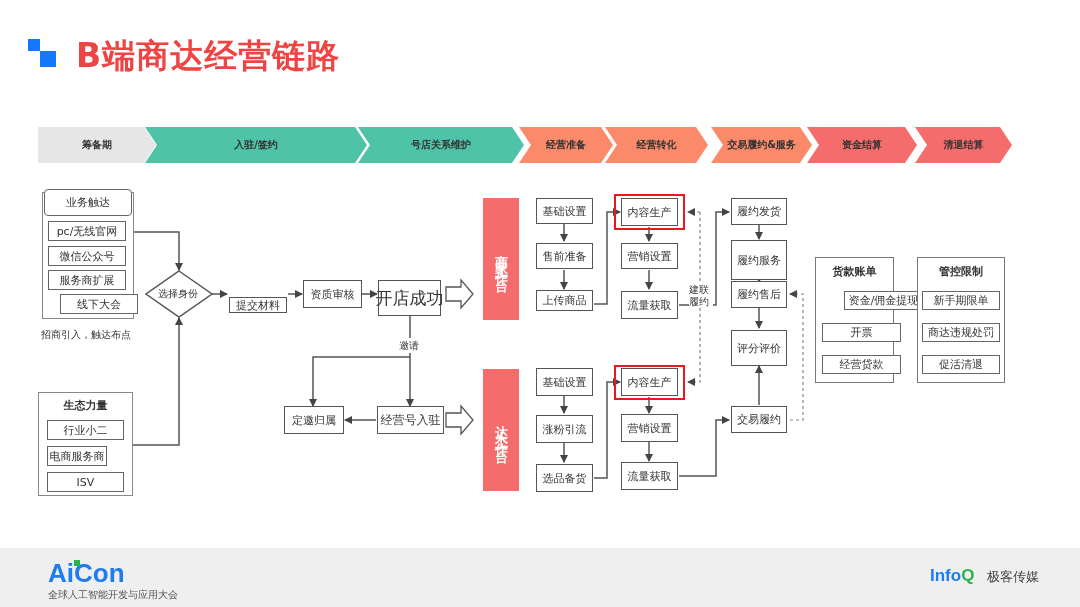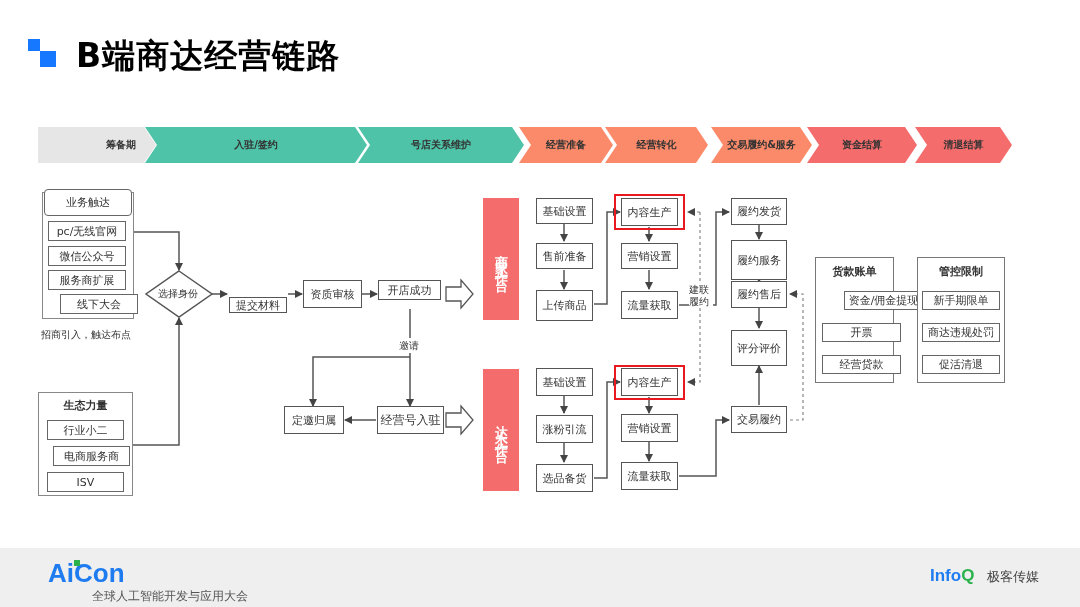--- a/index.html
+++ b/index.html
@@ -1,56 +1,56 @@
 <!DOCTYPE html>
 <html><head>
 <meta charset="utf-8">
 <style>
   html, body { margin:0; padding:0; }
   body { width:1080px; height:607px; background:#ffffff; position:relative; overflow:hidden;
          font-family:"DejaVu Sans","Liberation Sans",sans-serif; color:#333; }
   .title-wrap { position:absolute; left:28px; top:36px; height:40px; }
   .logo-sq1 { position:absolute; left:0; top:3px; width:12px; height:12px; background:#1677ff; }
   .logo-sq2 { position:absolute; left:12px; top:15px; width:16px; height:16px; background:#1677ff; }
-  .page-title { position:absolute; left:48px; top:-2px; font-size:33px; font-weight:bold; color:#000000; white-space:nowrap; letter-spacing:1px; }
+  .page-title { position:absolute; left:48px; top:-2px; font-size:33px; font-weight:bold; color:#ef4444; white-space:nowrap; letter-spacing:1px; }
 
   .stage { position:absolute; top:127px; height:36px; display:flex; align-items:center; justify-content:center;
            font-size:10px; font-weight:bold; color:#333; }
   .stage span { position:relative; z-index:1; }
   .stage svg { position:absolute; left:0; top:0; }
 
   .box { position:absolute; box-sizing:border-box; border:1.5px solid #555; background:#fff;
          display:flex; align-items:center; justify-content:center; font-size:11px; color:#333; white-space:nowrap; }
   .box.thin { border:1.2px solid #666; }
   .group { position:absolute; box-sizing:border-box; border:1.2px solid #888; background:#fff; }
   .group-title { position:absolute; left:0; right:0; text-align:center; font-size:11px; font-weight:bold; color:#333; }
   .label { position:absolute; font-size:10px; color:#333; white-space:nowrap; }
   .workbench { position:absolute; width:36px; background:#f56c6c; color:#fff; font-size:13px; font-weight:bold;
                display:flex; align-items:center; justify-content:center; writing-mode:vertical-rl; letter-spacing:6px; }
   .hl { position:absolute; border:2.5px solid #e8191f; box-sizing:border-box; }
   svg.lines { position:absolute; left:0; top:0; }
   .footer { position:absolute; left:0; top:548px; width:1080px; height:59px; background:#efefef; }
   .aicon { position:absolute; left:48px; top:10px; font-size:26px; font-weight:bold; color:#1e7bf0; letter-spacing:0px; font-family:"Liberation Sans",sans-serif; }
   .aicon-dot { position:absolute; left:74px; top:12px; width:6px; height:6px; background:#2bb24c; }
-  .aicon-sub { position:absolute; left:48px; top:40px; font-size:12px; color:#555; white-space:nowrap;margin-left:44px; }
+  .aicon-sub { position:absolute; left:48px; top:40px; font-size:10px; color:#555; white-space:nowrap; }
   .infoq { position:absolute; left:930px; top:18px; font-size:17px; font-weight:bold; color:#1e7bf0; font-family:"Liberation Sans",sans-serif; }
   .infoq .q { color:#2bb24c; }
   .geek { position:absolute; left:987px; top:20px; font-size:13px; color:#444; white-space:nowrap; }
 </style>
 </head>
 <body>
 
 <div class="title-wrap">
   <div class="logo-sq1"></div>
   <div class="logo-sq2"></div>
   <div class="page-title">B端商达经营链路</div>
 </div>
 
 <div id="stages">
-    <div class="stage" style="left: 38px; width: 118px; padding-left: 24px;">
+    <div class="stage" style="left: 38px; width: 118px;">
       <svg width="118" height="36">
         <path d="M0,0 H106 L118,18 L106,36 H0  Z" fill="#e6e6e6"></path>
       </svg>
       <span>筹备期</span>
     </div>
     <div class="stage" style="left: 145px; width: 222px;">
       <svg width="222" height="36">
         <path d="M0,0 H210 L222,18 L210,36 H0 L12,18 Z" fill="#4fc3a8"></path>
       </svg>
       <span>入驻/签约</span>
@@ -151,35 +151,35 @@
 <div class="box thin" style="left:48px;top:221px;width:78px;height:20px;">pc/无线官网</div>
 <div class="box thin" style="left:48px;top:246px;width:78px;height:20px;">微信公众号</div>
 <div class="box thin" style="left:48px;top:270px;width:78px;height:20px;">服务商扩展</div>
 <div class="box thin" style="left:60px;top:294px;width:78px;height:20px;">线下大会</div>
 <div class="label" style="left:41px;top:328px;font-size:10px;">招商引入，触达布点</div>
 
 <div class="group" style="left:38px;top:392px;width:95px;height:104px;">
   <div class="group-title" style="top:5px;">生态力量</div>
 </div>
 <div class="box thin" style="left:47px;top:420px;width:77px;height:20px;">行业小二</div>
-<div class="box thin" style="left:53px;top:446px;width:77px;height:20px;">电商服务商</div>
+<div class="box thin" style="left:47px;top:446px;width:60px;height:20px;">电商服务商</div>
 <div class="box thin" style="left:47px;top:472px;width:77px;height:20px;">ISV</div>
 
 <div class="label" style="left:158px;top:287px;font-size:10px;">选择身份</div>
 <div class="box" style="left:229px;top:297px;width:58px;height:16px;">提交材料</div>
 <div class="box" style="left:303px;top:280px;width:59px;height:28px;">资质审核</div>
-<div class="box" style="left:378px;top:280px;width:63px;height:20px;font-size:11px;">开店成功</div>
+<div class="box" style="left:378px;top:280px;width:63px;height:36px;font-size:17px;">开店成功</div>
 <div class="label" style="left:399px;top:339px;background:#fff;">邀请</div>
 <div class="box" style="left:284px;top:406px;width:60px;height:28px;">定邀归属</div>
 <div class="box" style="left:377px;top:406px;width:67px;height:28px;font-size:12px;">经营号入驻</div>
 
 <div class="workbench" style="left:483px;top:198px;height:122px;">商家工作台</div>
 <div class="box" style="left:536px;top:198px;width:57px;height:26px;">基础设置</div>
 <div class="box" style="left:536px;top:243px;width:57px;height:26px;">售前准备</div>
-<div class="box" style="left:536px;top:290px;width:57px;height:31px;">上传商品</div>
+<div class="box" style="left:536px;top:290px;width:57px;height:21px;">上传商品</div>
 <div class="hl" style="left:614px;top:194px;width:71px;height:36px;"></div>
 <div class="box" style="left:621px;top:198px;width:57px;height:28px;">内容生产</div>
 <div class="box" style="left:621px;top:243px;width:57px;height:26px;">营销设置</div>
 <div class="box" style="left:621px;top:291px;width:57px;height:28px;">流量获取</div>
 <div class="label" style="left:689px;top:284px;width:24px;white-space:normal;line-height:12px;font-size:10px;background:#fff;">建联履约</div>
 
 <div class="workbench" style="left:483px;top:369px;height:122px;">达人工作台</div>
 <div class="box" style="left:536px;top:368px;width:57px;height:28px;">基础设置</div>
 <div class="box" style="left:536px;top:415px;width:57px;height:28px;">涨粉引流</div>
 <div class="box" style="left:536px;top:464px;width:57px;height:28px;">选品备货</div>

